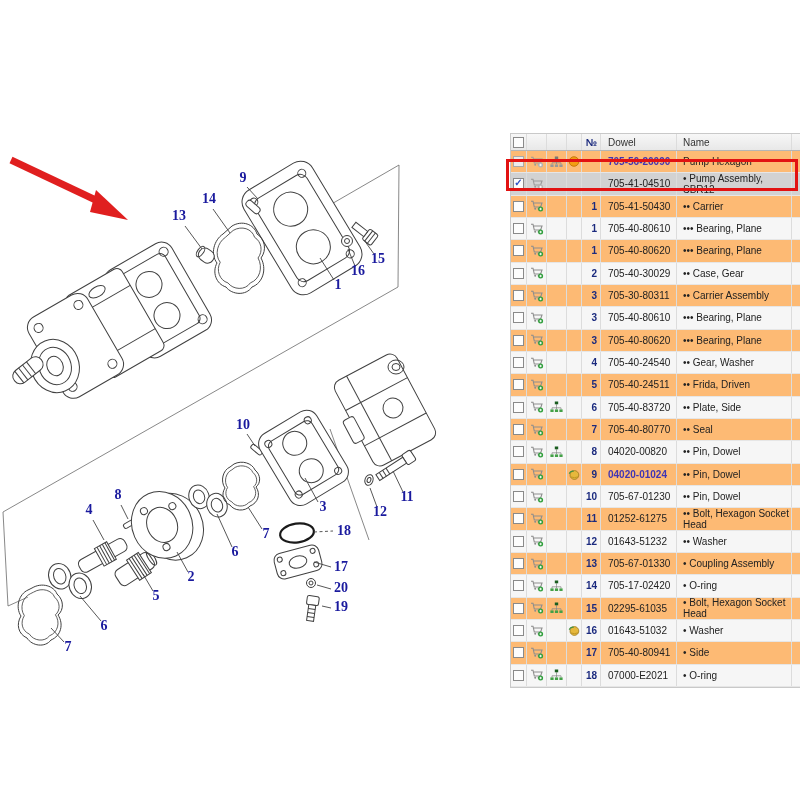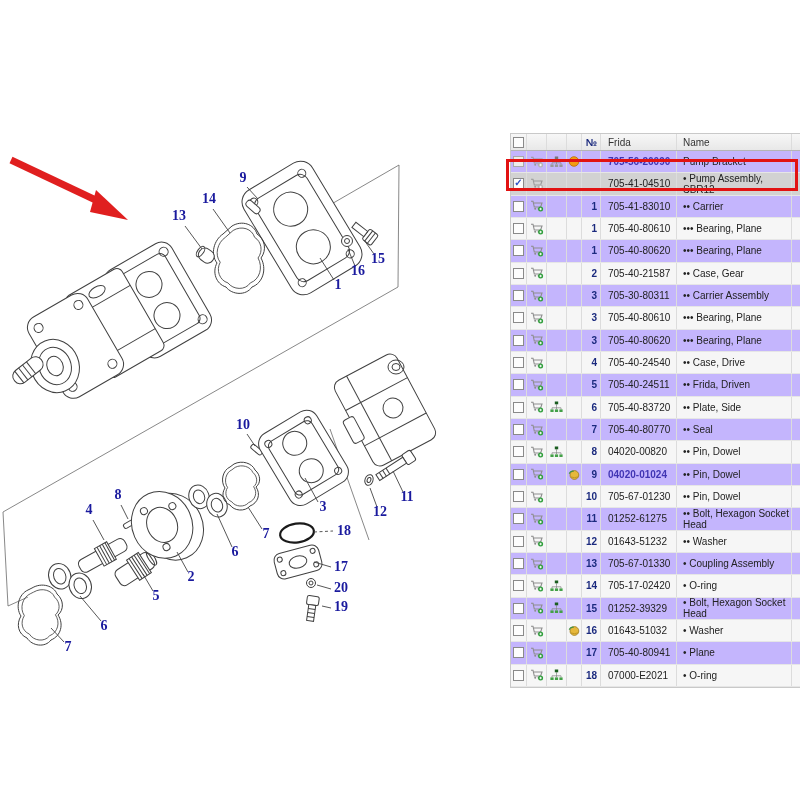--- a/index.html
+++ b/index.html
@@ -14,21 +14,21 @@
   #diagram .leader{stroke:#444;stroke-width:0.9;}
   
   .logo{position:absolute;left:268px;top:372px;font-size:38px;font-style:italic;
         font-weight:bold;letter-spacing:-1px;color:rgba(98,138,200,0.75);
         white-space:nowrap;z-index:3;}
   .logo .chk{color:rgba(242,166,84,0.9);font-size:42px;margin:0 -3px;}
   .logo sup{font-size:11px;color:rgba(98,138,200,0.8);vertical-align:18px;margin-left:1px;}
   
   .ptable{position:absolute;left:510px;top:133px;width:290px;font-size:10px;color:#222;
           border:1px solid #c9c9c9;border-right:none;background:#fff;z-index:2;}
-  .trow{display:flex;height:21.33px;border-bottom:1px solid #e6e6e6;background:#c4b5fd;}
+  .trow{display:flex;height:21.33px;border-bottom:1px solid #e6e6e6;background:#fdba74;}
   .trow.alt{background:#f6f6f6;}
   .trow.sel{background:#d2d2d2;}
   .thead{display:flex;height:16px;background:linear-gradient(#f7f7f7,#e8e8e8);
          border-bottom:1px solid #b5b5b5;color:#333;}
   .cell{display:flex;align-items:center;border-right:1px solid #dcdcdc;
         box-sizing:border-box;overflow:hidden;flex:none;}
   .c-cb{width:16px;justify-content:center;}
   .c-cart{width:20px;justify-content:center;}
   .c-tree{width:20px;justify-content:center;}
   .c-kit{width:15px;justify-content:center;}
@@ -304,21 +304,21 @@
 
   <div class="ptable">
     <div class="thead">
       <div class="cell c-cb">
         <div class="cbx"></div>
       </div>
       <div class="cell c-cart"></div>
       <div class="cell c-tree"></div>
       <div class="cell c-kit"></div>
       <div class="cell c-no">№</div>
-      <div class="cell c-num">Frida</div>
+      <div class="cell c-num">Dowel</div>
       <div class="cell c-name">Name</div>
       <div class="cell c-fill"></div>
     </div>
     <div id="tbody">
         <div class="trow">
           <div class="cell c-cb">
             <div class="cbx dis"></div>
           </div>
           <div class="cell c-cart">
             <svg width="14" height="12" viewBox="0 0 14 12">
@@ -339,21 +339,21 @@
             </svg>
           </div>
           <div class="cell c-kit">
             <svg width="12" height="11" viewBox="0 0 12 11">
       <circle cx="6" cy="5.5" r="4.8" fill="#f39c12" stroke="#b96e00" stroke-width="0.8"></circle>
       <ellipse cx="4.5" cy="4" rx="1.5" ry="1" fill="#ffd9a0"></ellipse>
             </svg>
           </div>
           <div class="cell c-no"></div>
           <div class="cell c-num num-link">705-56-26090</div>
-          <div class="cell c-name">Pump Bracket</div>
+          <div class="cell c-name">Pump Hexagon</div>
           <div class="cell c-fill"></div>
         </div>
         <div class="trow sel">
           <div class="cell c-cb">
             <div class="cbx">✓</div>
           </div>
           <div class="cell c-cart">
             <svg width="14" height="12" viewBox="0 0 14 12">
     <path d="M1 1.2 H3 L4.3 7 H10.6 L12 3 H3.6" fill="none" stroke="#9a9a9a" stroke-width="1.1"></path>
     <circle cx="5.2" cy="8.8" r="1" fill="#9a9a9a"></circle>
@@ -378,21 +378,21 @@
     <path d="M1 1.2 H3 L4.3 7 H10.6 L12 3 H3.6" fill="none" stroke="#8d8d8d" stroke-width="1.1"></path>
     <circle cx="5.2" cy="8.8" r="1" fill="#8d8d8d"></circle>
               <circle cx="8.6" cy="8.8" r="1" fill="#8d8d8d"></circle>
     <circle cx="10.6" cy="9" r="2.5" fill="#2e9e3a"></circle>
     <path d="M10.6 7.8 V10.2 M9.4 9 H11.8" stroke="#fff" stroke-width="0.9" fill="none"></path>
             </svg>
           </div>
           <div class="cell c-tree"></div>
           <div class="cell c-kit"></div>
           <div class="cell c-no">1</div>
-          <div class="cell c-num">705-41-83010</div>
+          <div class="cell c-num">705-41-50430</div>
           <div class="cell c-name">•• Carrier</div>
           <div class="cell c-fill"></div>
         </div>
         <div class="trow alt">
           <div class="cell c-cb">
             <div class="cbx"></div>
           </div>
           <div class="cell c-cart">
             <svg width="14" height="12" viewBox="0 0 14 12">
     <path d="M1 1.2 H3 L4.3 7 H10.6 L12 3 H3.6" fill="none" stroke="#8d8d8d" stroke-width="1.1"></path>
@@ -438,21 +438,21 @@
     <path d="M1 1.2 H3 L4.3 7 H10.6 L12 3 H3.6" fill="none" stroke="#8d8d8d" stroke-width="1.1"></path>
     <circle cx="5.2" cy="8.8" r="1" fill="#8d8d8d"></circle>
               <circle cx="8.6" cy="8.8" r="1" fill="#8d8d8d"></circle>
     <circle cx="10.6" cy="9" r="2.5" fill="#2e9e3a"></circle>
     <path d="M10.6 7.8 V10.2 M9.4 9 H11.8" stroke="#fff" stroke-width="0.9" fill="none"></path>
             </svg>
           </div>
           <div class="cell c-tree"></div>
           <div class="cell c-kit"></div>
           <div class="cell c-no">2</div>
-          <div class="cell c-num">705-40-21587</div>
+          <div class="cell c-num">705-40-30029</div>
           <div class="cell c-name">•• Case, Gear</div>
           <div class="cell c-fill"></div>
         </div>
         <div class="trow">
           <div class="cell c-cb">
             <div class="cbx"></div>
           </div>
           <div class="cell c-cart">
             <svg width="14" height="12" viewBox="0 0 14 12">
     <path d="M1 1.2 H3 L4.3 7 H10.6 L12 3 H3.6" fill="none" stroke="#8d8d8d" stroke-width="1.1"></path>
@@ -519,21 +519,21 @@
     <circle cx="5.2" cy="8.8" r="1" fill="#8d8d8d"></circle>
               <circle cx="8.6" cy="8.8" r="1" fill="#8d8d8d"></circle>
     <circle cx="10.6" cy="9" r="2.5" fill="#2e9e3a"></circle>
     <path d="M10.6 7.8 V10.2 M9.4 9 H11.8" stroke="#fff" stroke-width="0.9" fill="none"></path>
             </svg>
           </div>
           <div class="cell c-tree"></div>
           <div class="cell c-kit"></div>
           <div class="cell c-no">4</div>
           <div class="cell c-num">705-40-24540</div>
-          <div class="cell c-name">•• Case, Drive</div>
+          <div class="cell c-name">•• Gear, Washer</div>
           <div class="cell c-fill"></div>
         </div>
         <div class="trow">
           <div class="cell c-cb">
             <div class="cbx"></div>
           </div>
           <div class="cell c-cart">
             <svg width="14" height="12" viewBox="0 0 14 12">
     <path d="M1 1.2 H3 L4.3 7 H10.6 L12 3 H3.6" fill="none" stroke="#8d8d8d" stroke-width="1.1"></path>
     <circle cx="5.2" cy="8.8" r="1" fill="#8d8d8d"></circle>
@@ -776,21 +776,21 @@
             <svg width="13" height="12" viewBox="0 0 13 12">
     <path d="M6.5 3.3 V5.5 M2 8.2 V6.8 H11 V8.2 M6.5 5.5 V8.2" stroke="#8a8a8a" fill="none" stroke-width="0.8"></path>
     <rect x="4.8" y="0.5" width="3.4" height="2.8" fill="#1b5e20"></rect>
     <rect x="0.4" y="8.4" width="3.2" height="2.6" fill="#43a047"></rect>
     <rect x="4.9" y="8.4" width="3.2" height="2.6" fill="#43a047"></rect>
     <rect x="9.4" y="8.4" width="3.2" height="2.6" fill="#43a047"></rect>
             </svg>
           </div>
           <div class="cell c-kit"></div>
           <div class="cell c-no">15</div>
-          <div class="cell c-num">01252-39329</div>
+          <div class="cell c-num">02295-61035</div>
           <div class="cell c-name">• Bolt, Hexagon Socket Head</div>
           <div class="cell c-fill"></div>
         </div>
         <div class="trow alt">
           <div class="cell c-cb">
             <div class="cbx"></div>
           </div>
           <div class="cell c-cart">
             <svg width="14" height="12" viewBox="0 0 14 12">
     <path d="M1 1.2 H3 L4.3 7 H10.6 L12 3 H3.6" fill="none" stroke="#8d8d8d" stroke-width="1.1"></path>
@@ -823,21 +823,21 @@
     <circle cx="5.2" cy="8.8" r="1" fill="#8d8d8d"></circle>
               <circle cx="8.6" cy="8.8" r="1" fill="#8d8d8d"></circle>
     <circle cx="10.6" cy="9" r="2.5" fill="#2e9e3a"></circle>
     <path d="M10.6 7.8 V10.2 M9.4 9 H11.8" stroke="#fff" stroke-width="0.9" fill="none"></path>
             </svg>
           </div>
           <div class="cell c-tree"></div>
           <div class="cell c-kit"></div>
           <div class="cell c-no">17</div>
           <div class="cell c-num">705-40-80941</div>
-          <div class="cell c-name">• Plane</div>
+          <div class="cell c-name">• Side</div>
           <div class="cell c-fill"></div>
         </div>
         <div class="trow alt">
           <div class="cell c-cb">
             <div class="cbx"></div>
           </div>
           <div class="cell c-cart">
             <svg width="14" height="12" viewBox="0 0 14 12">
     <path d="M1 1.2 H3 L4.3 7 H10.6 L12 3 H3.6" fill="none" stroke="#8d8d8d" stroke-width="1.1"></path>
     <circle cx="5.2" cy="8.8" r="1" fill="#8d8d8d"></circle>

